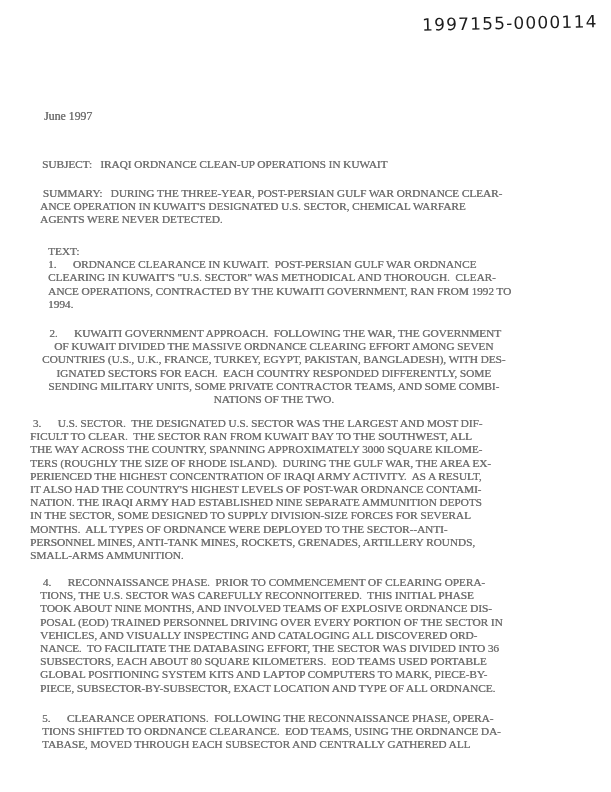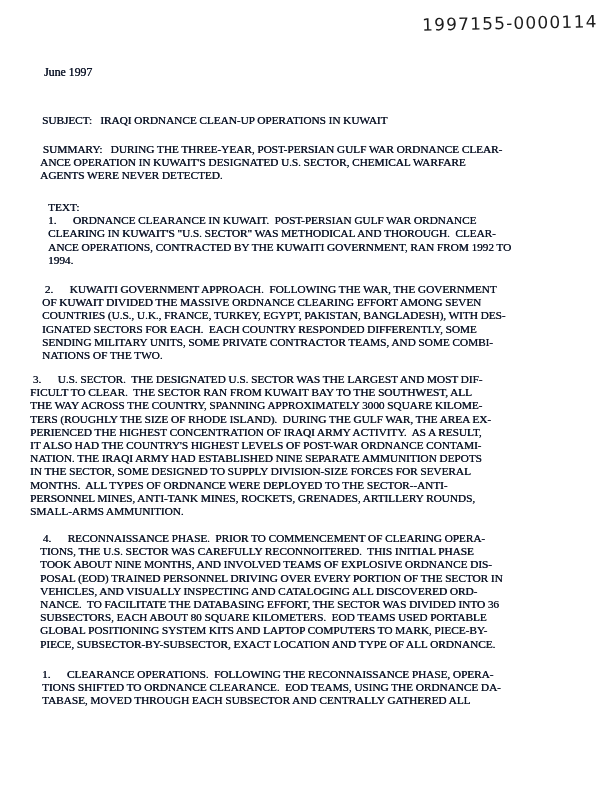--- a/index.html
+++ b/index.html
@@ -13,23 +13,24 @@
     height: 792px;
     background: #ffffff;
     overflow: hidden;
   }
   .doc-text {
     position: absolute;
     font-family: "Liberation Serif", serif;
     font-size: 11.4px;
     line-height: 13.2px;
     letter-spacing: -0.1px;
-    color: #0f172a;
+    color: #737373;
     white-space: pre;
     text-shadow: 0.3px 0 0 currentColor;
+    margin-top: 44px;
   }
   .handwritten {
     position: absolute;
     left: 422px;
     top: 13px;
     font-family: "DejaVu Sans", sans-serif;
     font-size: 17px;
     letter-spacing: 1.2px;
     color: #1c1c1c;
     transform: rotate(-1.2deg);
@@ -48,20 +49,21 @@
     left: 40px;
     top: 143px;
   }
   .text-section {
     left: 48px;
     top: 201px;
   }
   .para-2 {
     left: 42px;
     top: 283px;
+    text-align: center;
   }
   .para-3 {
     left: 30px;
     top: 373px;
   }
   .para-4 {
     left: 40px;
     top: 532px;
   }
   .para-5 {
@@ -112,17 +114,17 @@
   <div class="doc-text para-4"> 4.      RECONNAISSANCE PHASE.  PRIOR TO COMMENCEMENT OF CLEARING OPERA-
 TIONS, THE U.S. SECTOR WAS CAREFULLY RECONNOITERED.  THIS INITIAL PHASE
 TOOK ABOUT NINE MONTHS, AND INVOLVED TEAMS OF EXPLOSIVE ORDNANCE DIS-
 POSAL (EOD) TRAINED PERSONNEL DRIVING OVER EVERY PORTION OF THE SECTOR IN
 VEHICLES, AND VISUALLY INSPECTING AND CATALOGING ALL DISCOVERED ORD-
 NANCE.  TO FACILITATE THE DATABASING EFFORT, THE SECTOR WAS DIVIDED INTO 36
 SUBSECTORS, EACH ABOUT 80 SQUARE KILOMETERS.  EOD TEAMS USED PORTABLE
 GLOBAL POSITIONING SYSTEM KITS AND LAPTOP COMPUTERS TO MARK, PIECE-BY-
 PIECE, SUBSECTOR-BY-SUBSECTOR, EXACT LOCATION AND TYPE OF ALL ORDNANCE.</div>
 
-  <div class="doc-text para-5">1.      CLEARANCE OPERATIONS.  FOLLOWING THE RECONNAISSANCE PHASE, OPERA-
+  <div class="doc-text para-5">5.      CLEARANCE OPERATIONS.  FOLLOWING THE RECONNAISSANCE PHASE, OPERA-
 TIONS SHIFTED TO ORDNANCE CLEARANCE.  EOD TEAMS, USING THE ORDNANCE DA-
 TABASE, MOVED THROUGH EACH SUBSECTOR AND CENTRALLY GATHERED ALL</div>
 
 </div>
 
 </body></html>

